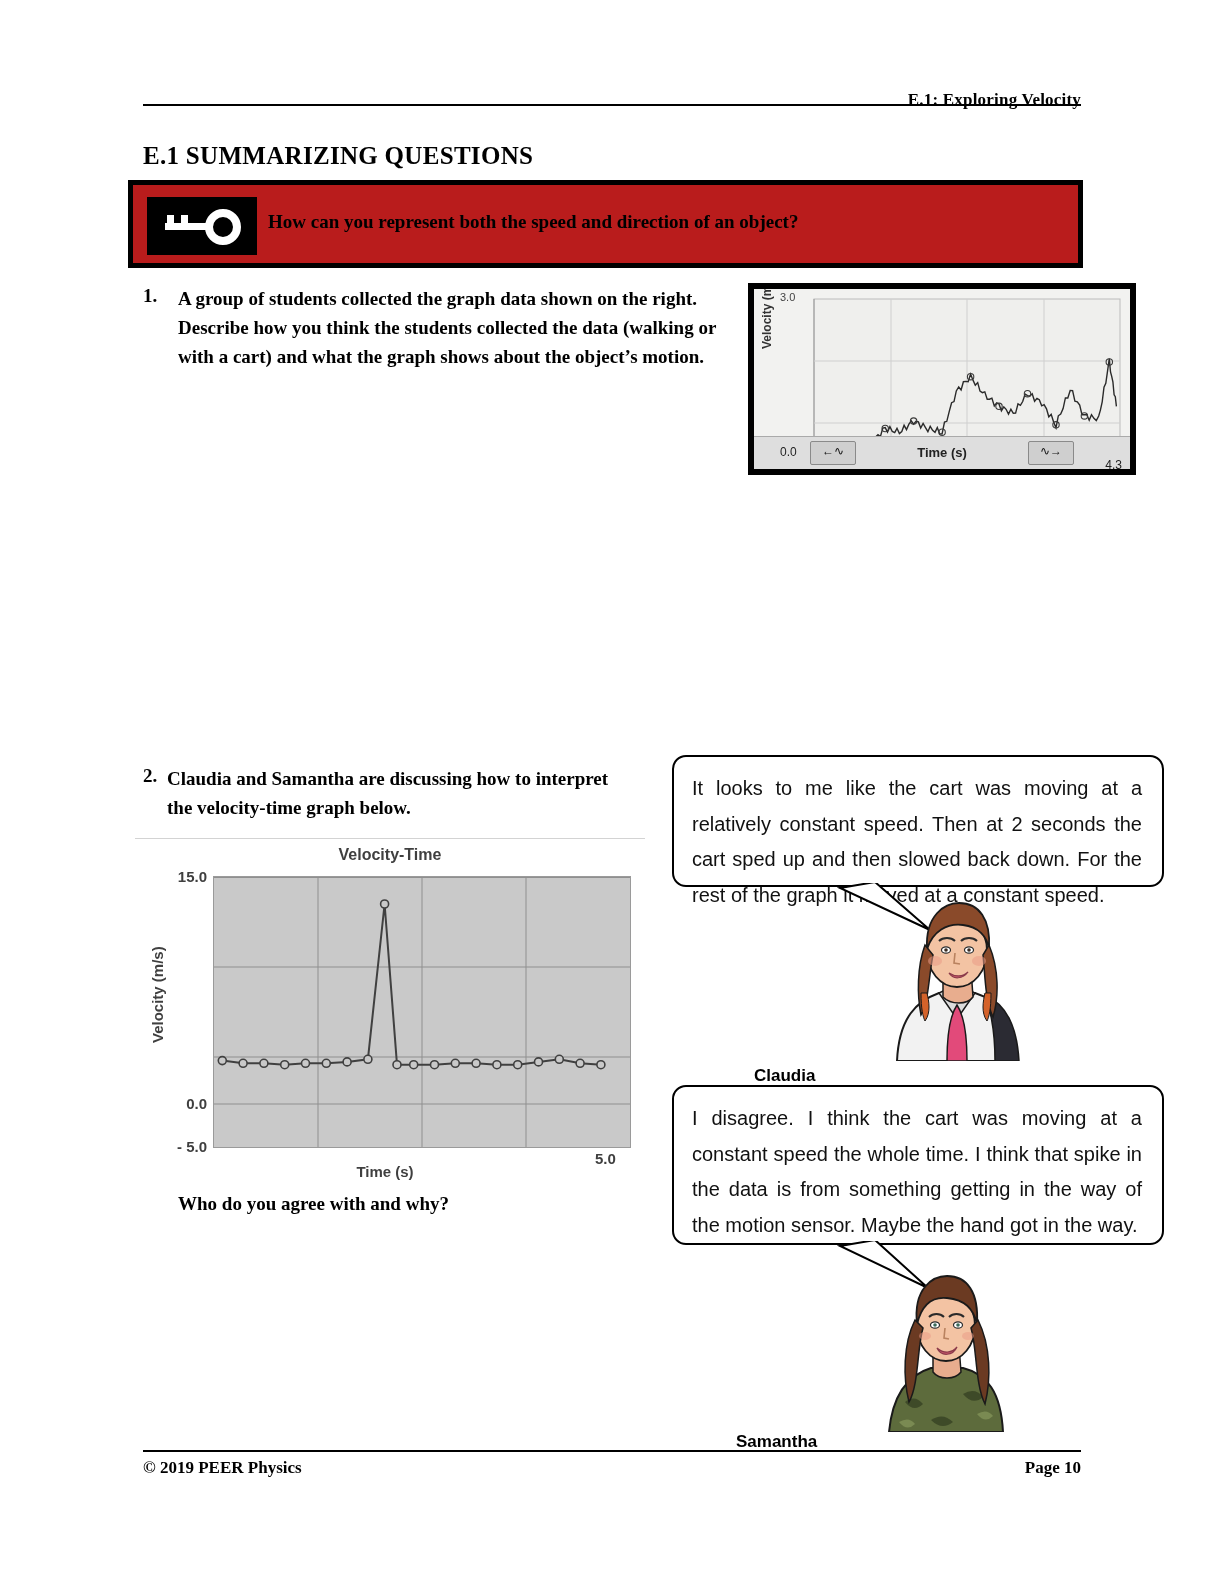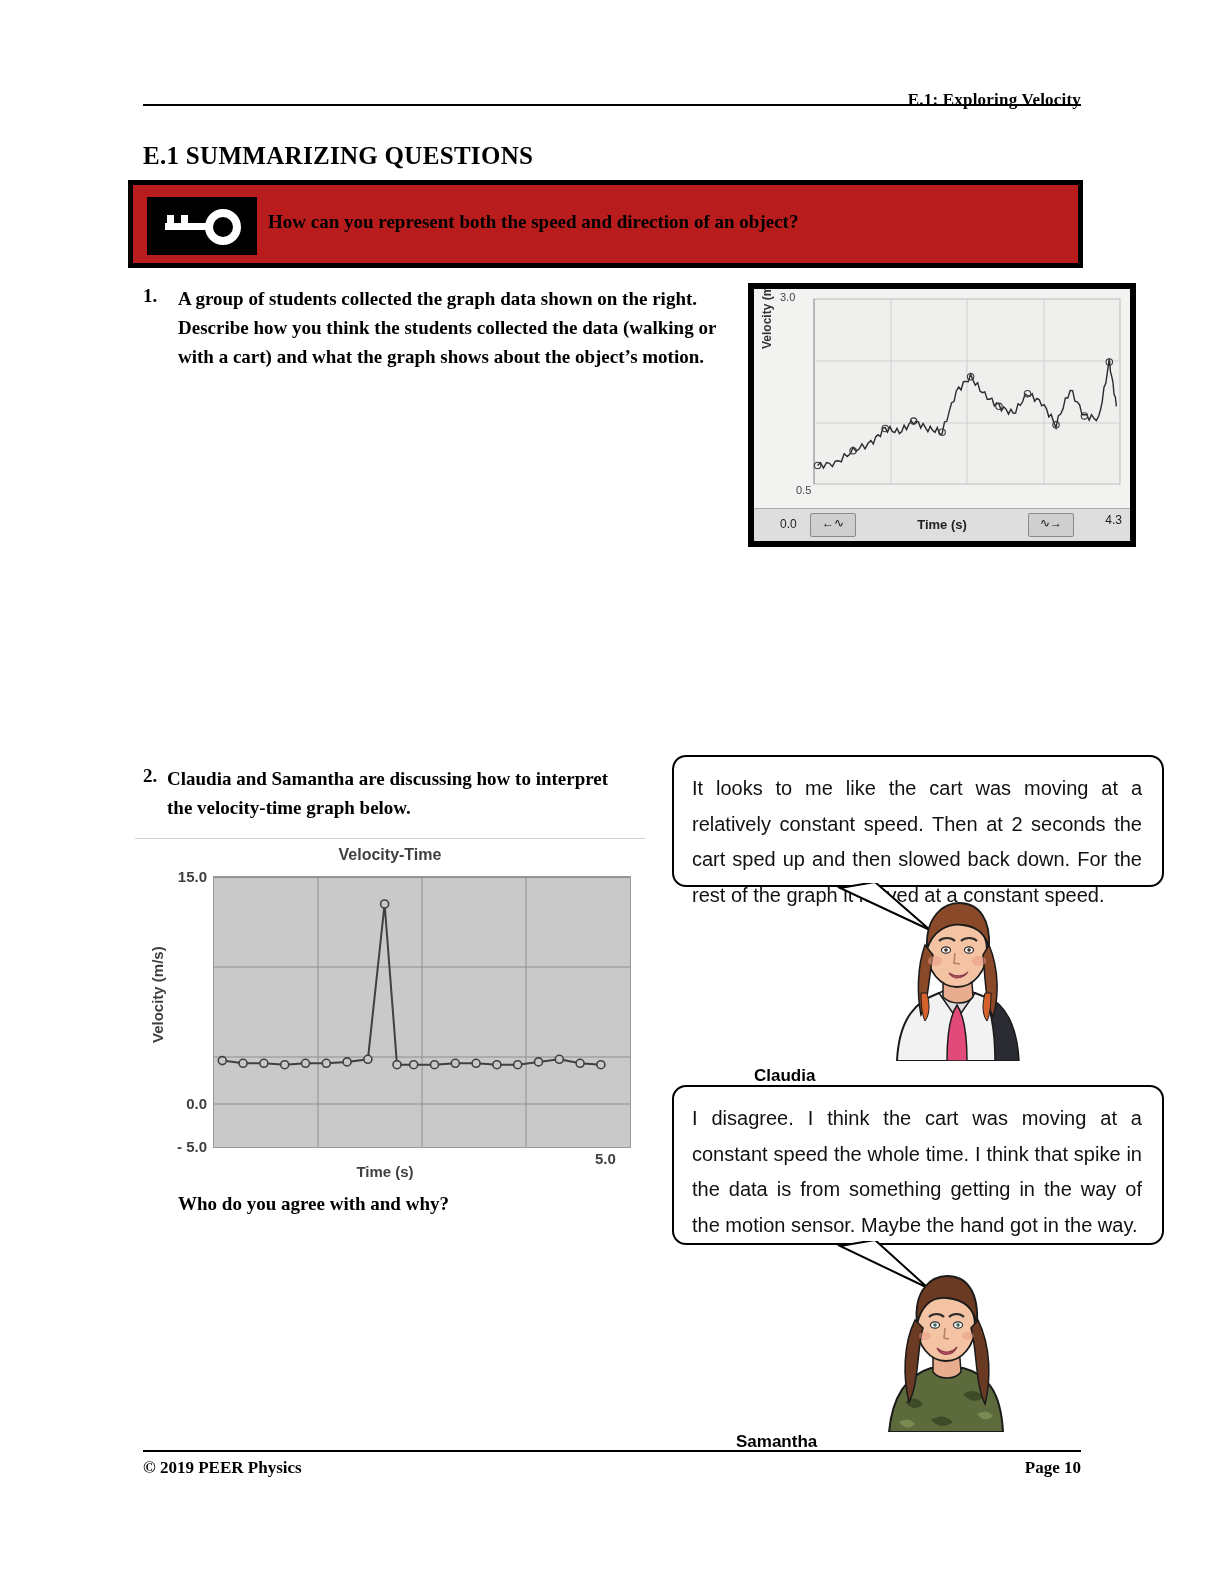--- a/index.html
+++ b/index.html
@@ -131,21 +131,21 @@
     font-size: 19px;
     line-height: 1.52;
   }
 
   
   .graph1 {
     position: absolute;
     left: 748px;
     top: 283px;
     width: 388px;
-    height: 264px;
+    height: 192px;
     background: #000;
     padding: 6px;
     box-sizing: border-box;
   }
   .graph1-inner {
     position: relative;
     width: 100%;
     height: 100%;
     background: #f2f2f0;
     overflow: hidden;
@@ -192,21 +192,21 @@
     position: absolute;
     left: 26px;
     top: 8px;
     font-family: "Liberation Sans", sans-serif;
     font-size: 12px;
     color: #222;
   }
   .g1-xmax {
     position: absolute;
     right: 8px;
-    top: 4px;
+    top: 21px;
     font-family: "Liberation Sans", sans-serif;
     font-size: 12px;
     color: #222;
   }
   .g1-xlabel {
     position: absolute;
     left: 0;
     right: 0;
     top: 8px;
     text-align: center;

